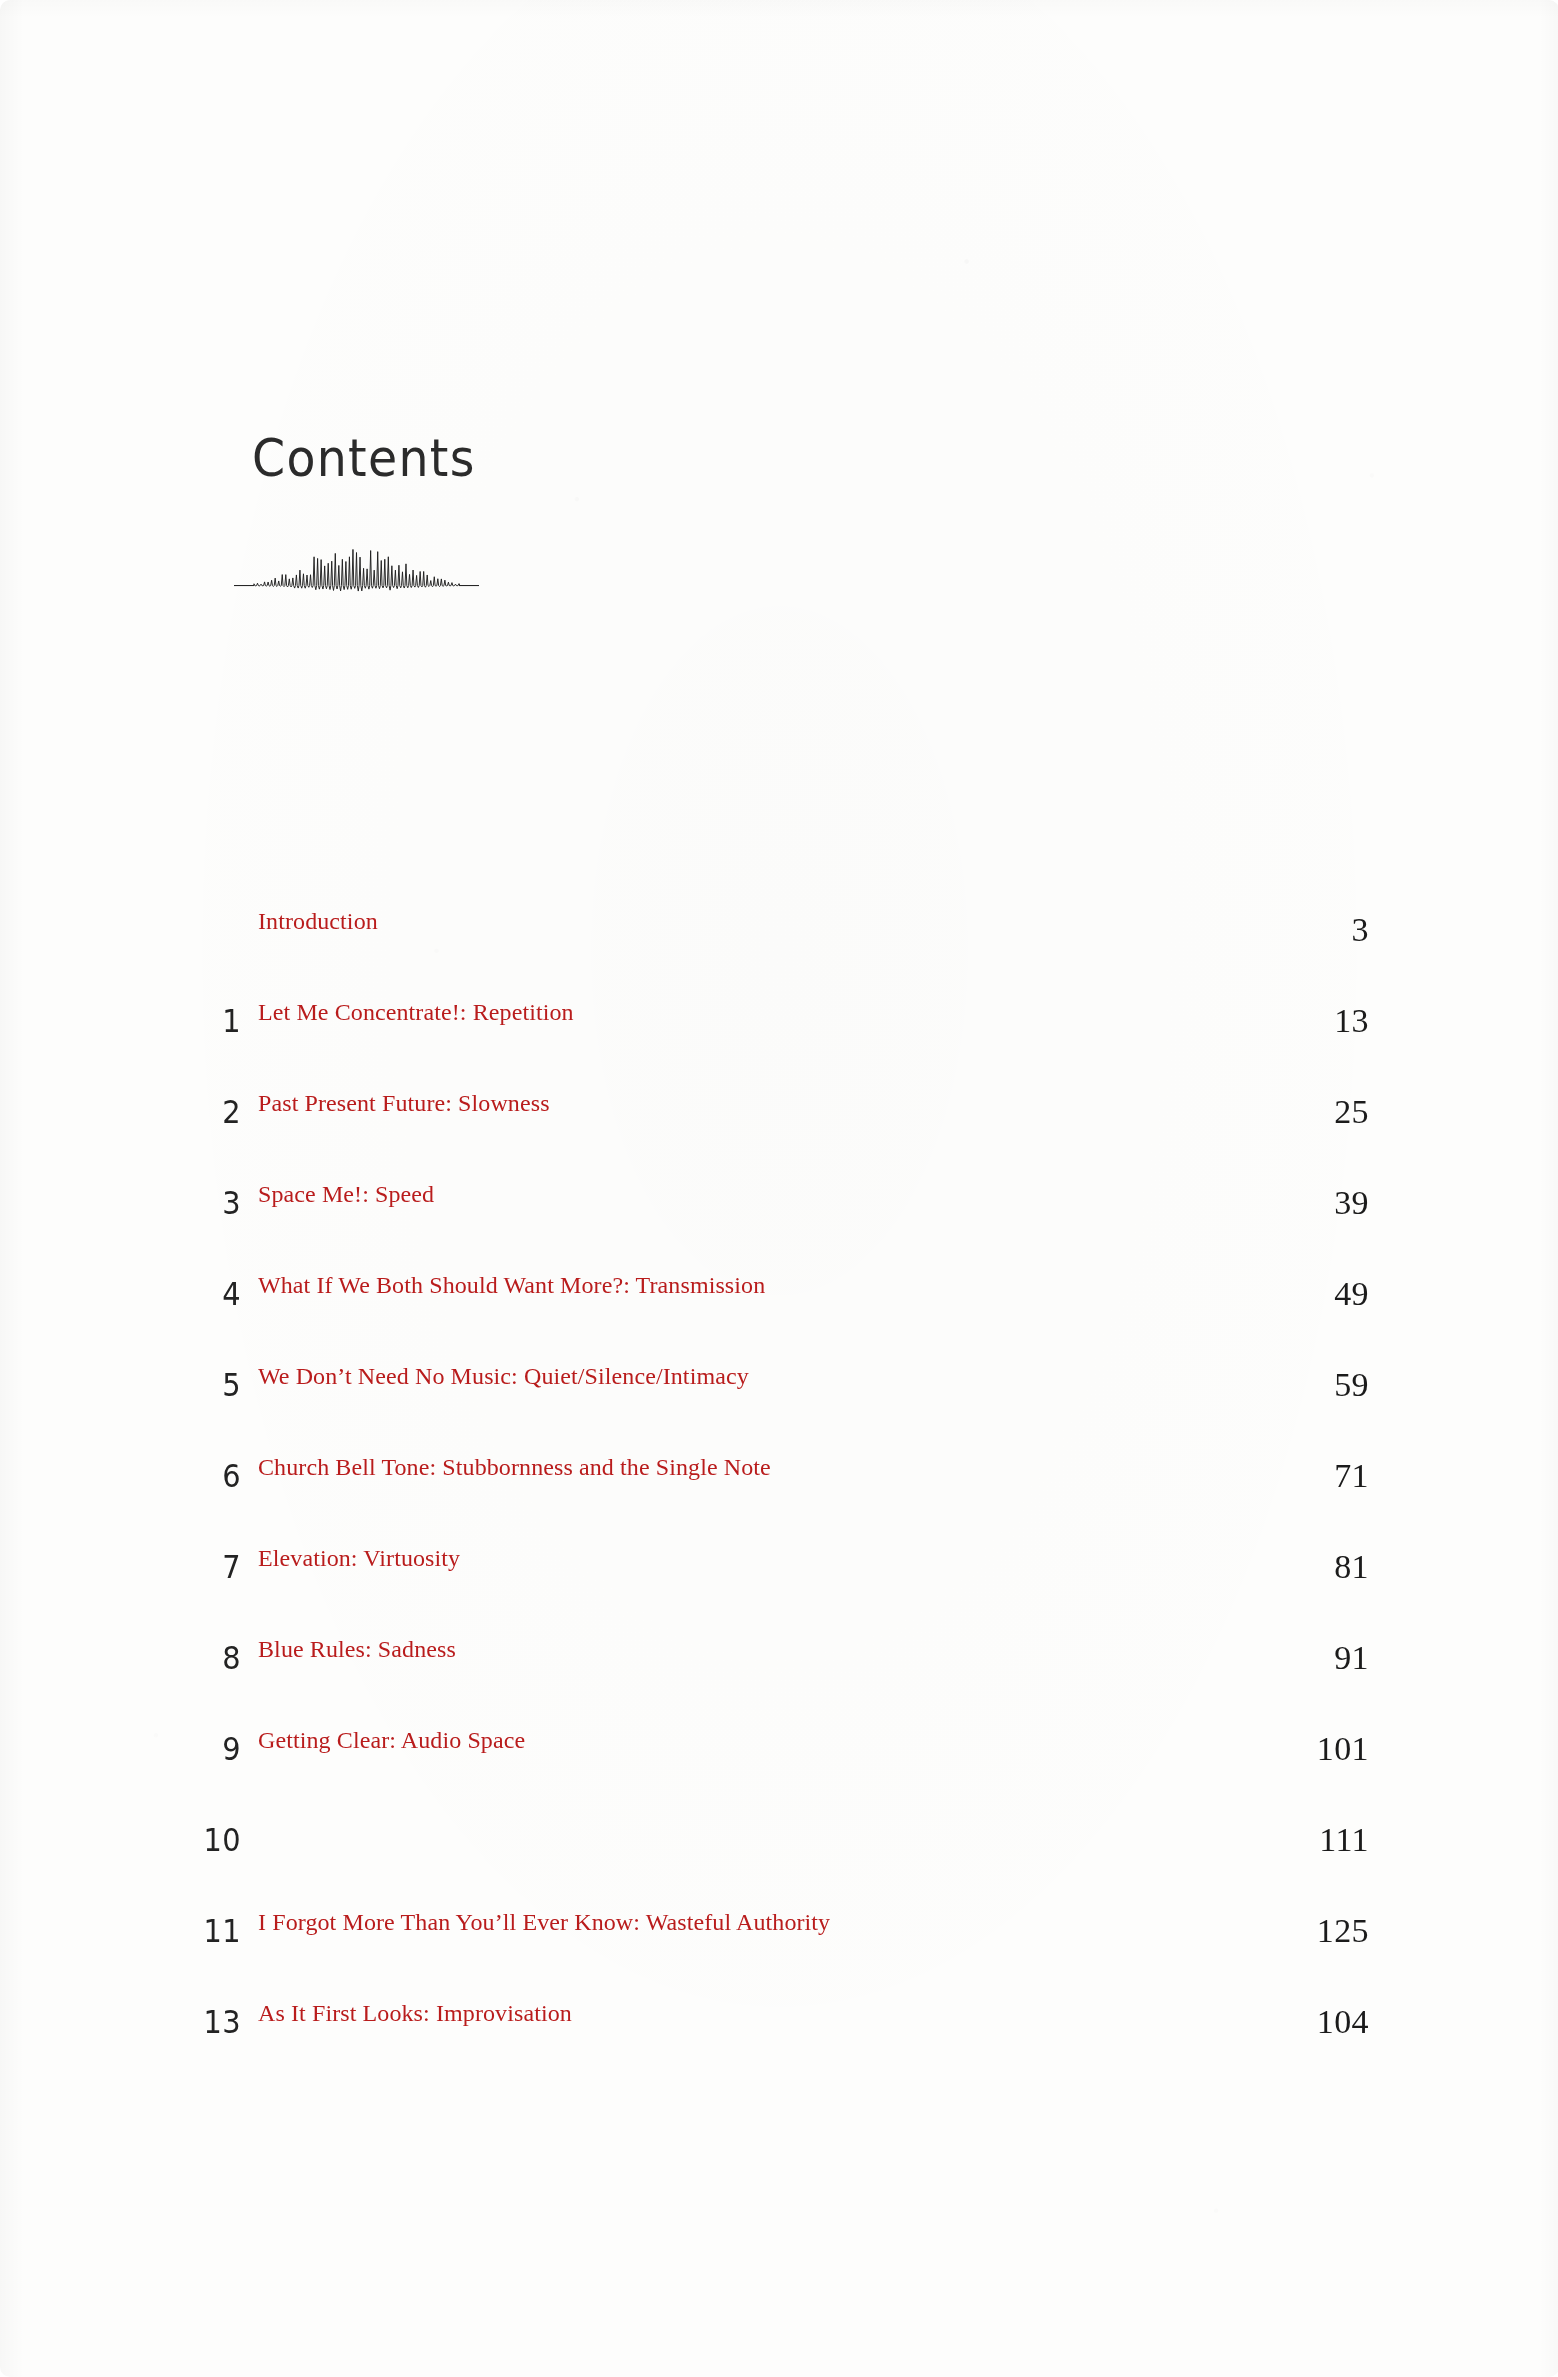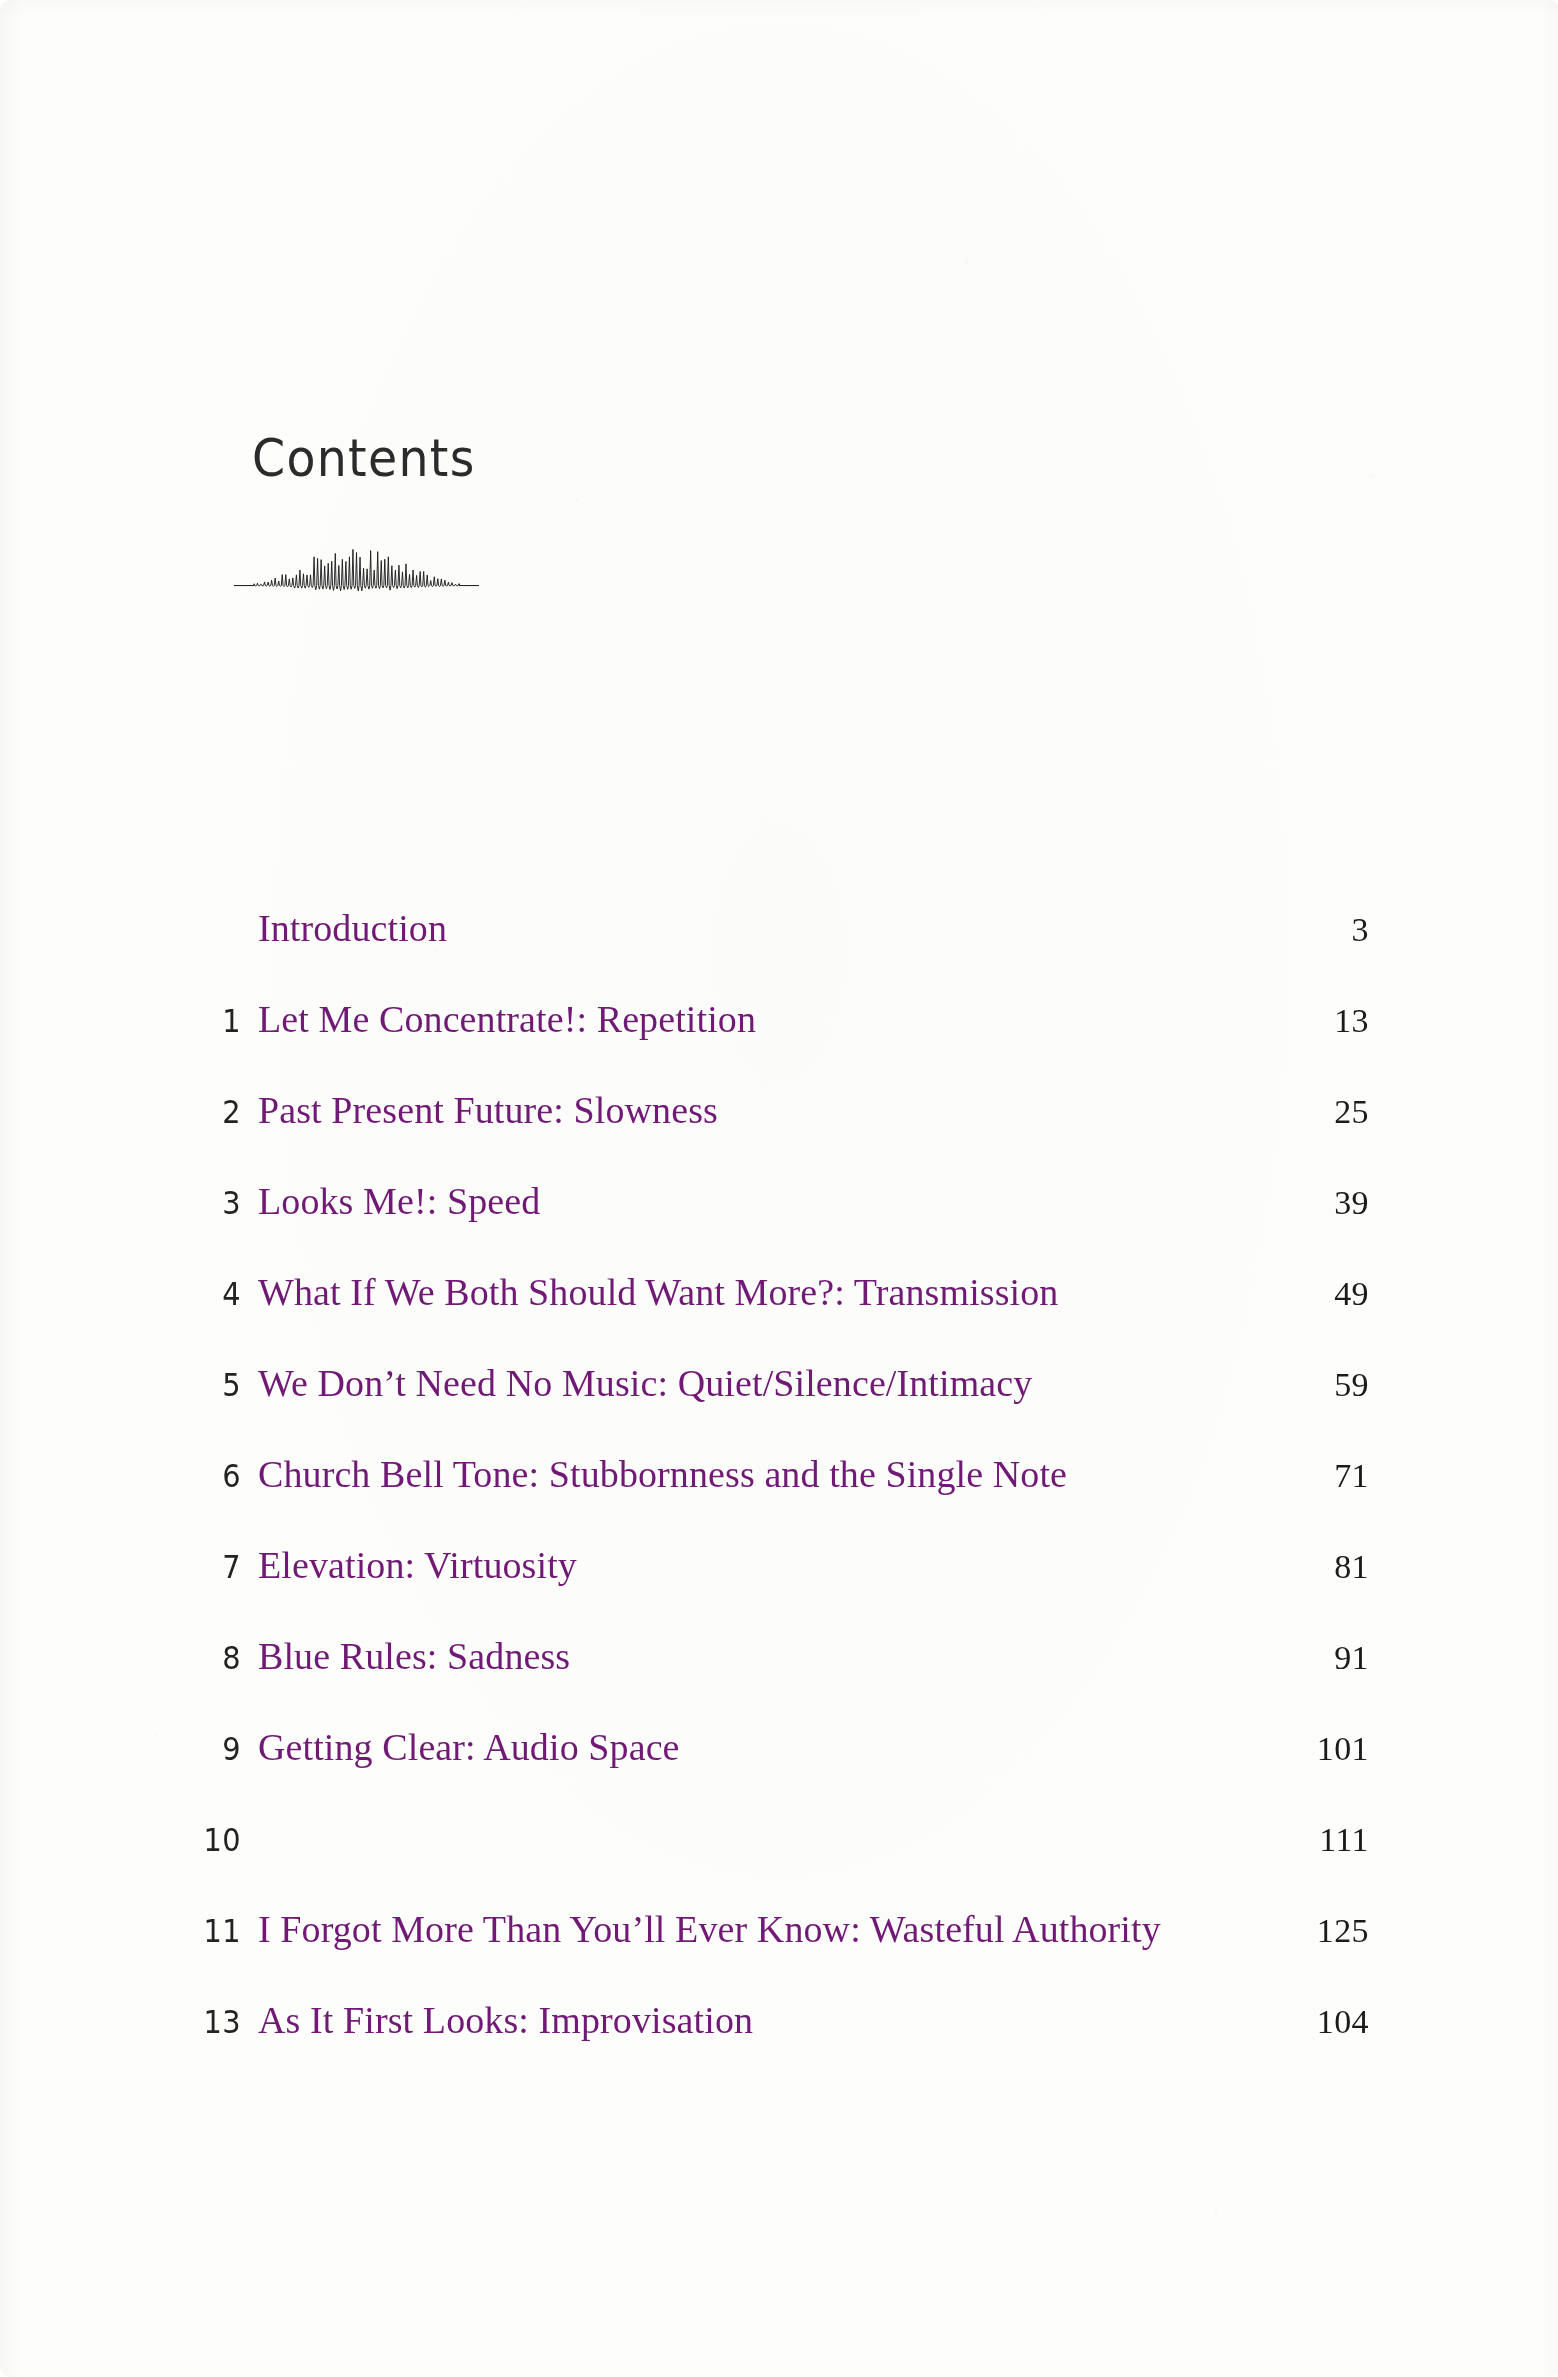--- a/index.html
+++ b/index.html
@@ -89,23 +89,23 @@
     font-weight: 400;
     color: #232323;
     letter-spacing: 0.5px;
     transform: scaleX(0.9);
     transform-origin: right top;
   }
   .toc-title {
     position: absolute;
     left: 258px;
     top: 11px;
-    font-size: 38px;
+    font-size: 24px;
     line-height: 1.05;
-    color: #701a75;
+    color: #b91c1c;
     white-space: nowrap;
     letter-spacing: 0.1px;
   }
   .toc-page {
     position: absolute;
     left: 1233px;
     width: 136px;
     text-align: right;
     top: 12.7px;
     font-size: 34px;
@@ -144,21 +144,21 @@
     <div class="toc-title">Let Me Concentrate!: Repetition</div>
     <div class="toc-page">13</div>
   </div>
       <div class="toc-row">
     <div class="toc-num">2</div>
     <div class="toc-title">Past Present Future: Slowness</div>
     <div class="toc-page">25</div>
   </div>
       <div class="toc-row">
     <div class="toc-num">3</div>
-    <div class="toc-title">Looks Me!: Speed</div>
+    <div class="toc-title">Space Me!: Speed</div>
     <div class="toc-page">39</div>
   </div>
       <div class="toc-row">
     <div class="toc-num">4</div>
     <div class="toc-title">What If We Both Should Want More?: Transmission</div>
     <div class="toc-page">49</div>
   </div>
       <div class="toc-row">
     <div class="toc-num">5</div>
     <div class="toc-title">We Don’t Need No Music: Quiet/Silence/Intimacy</div>

